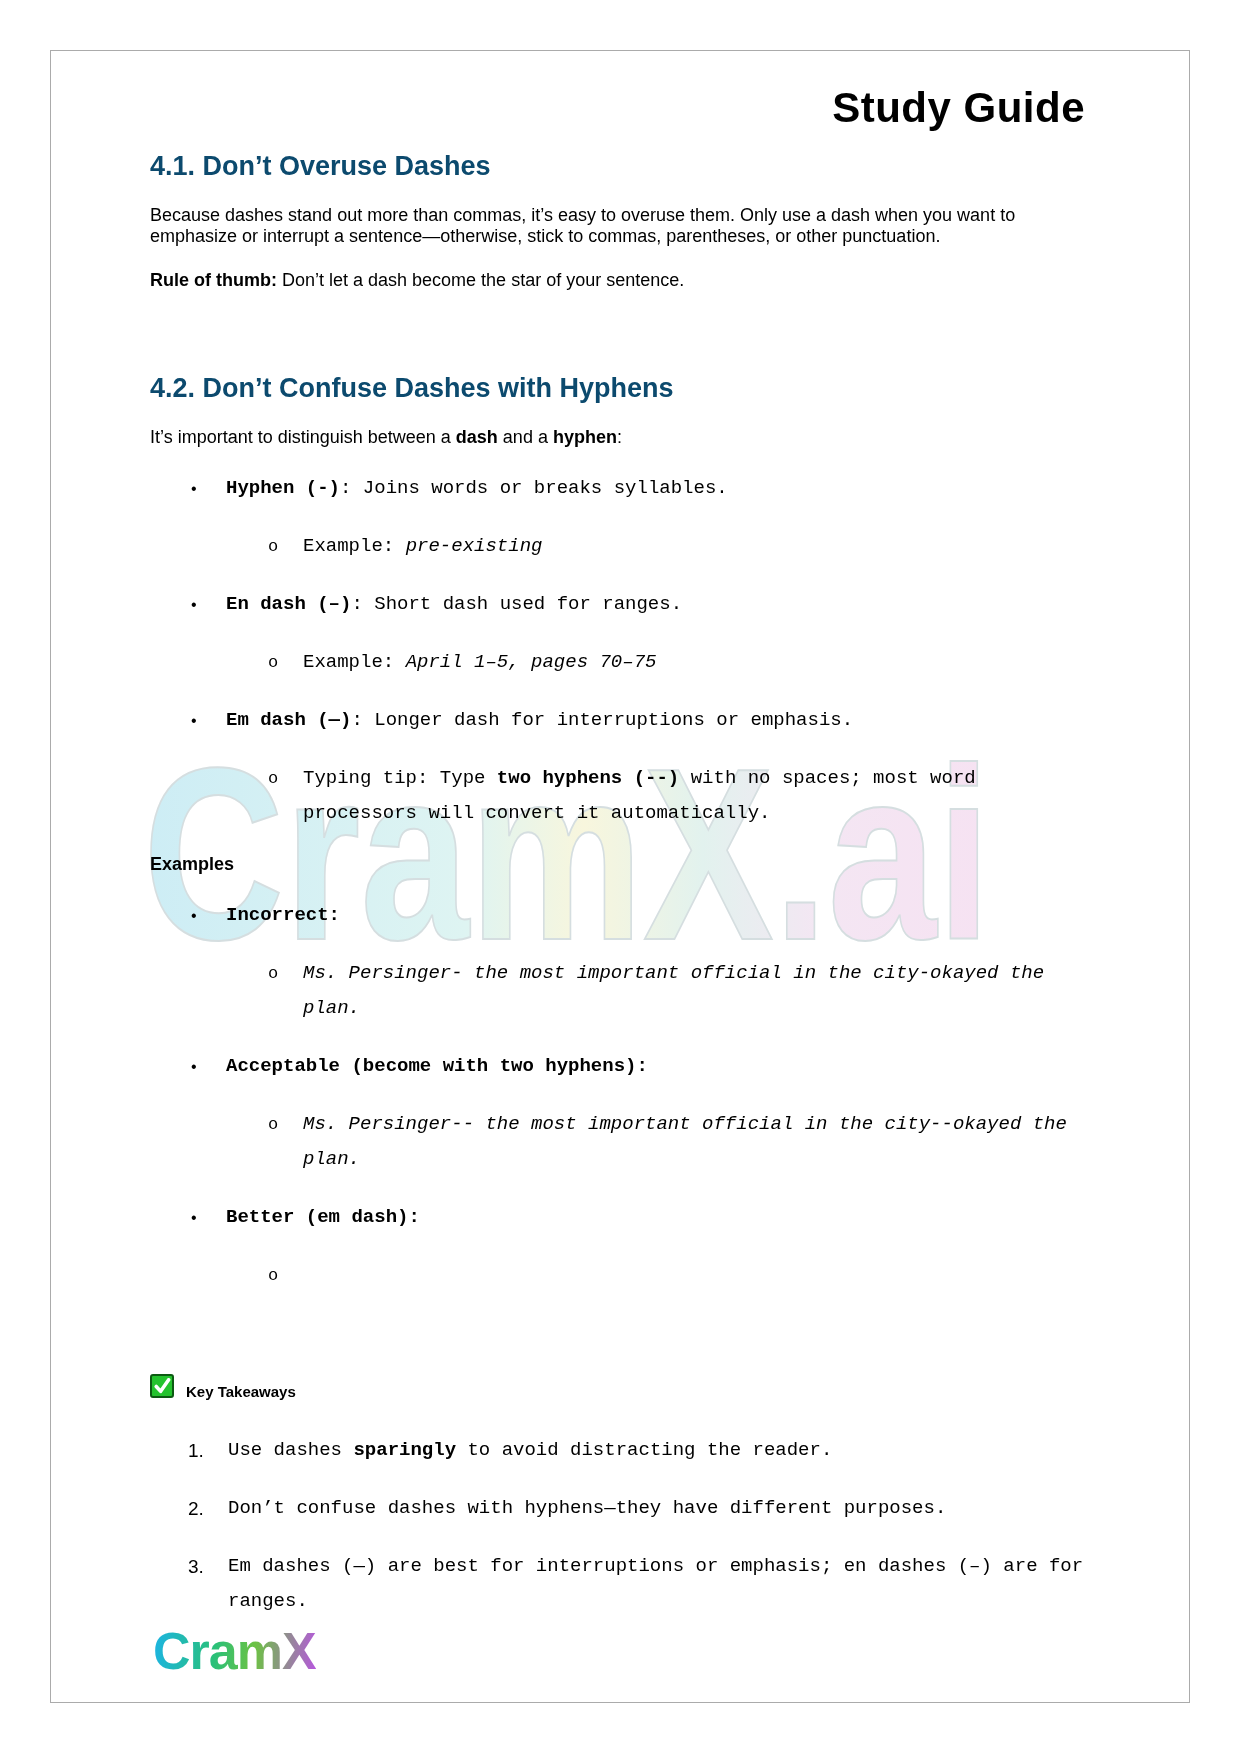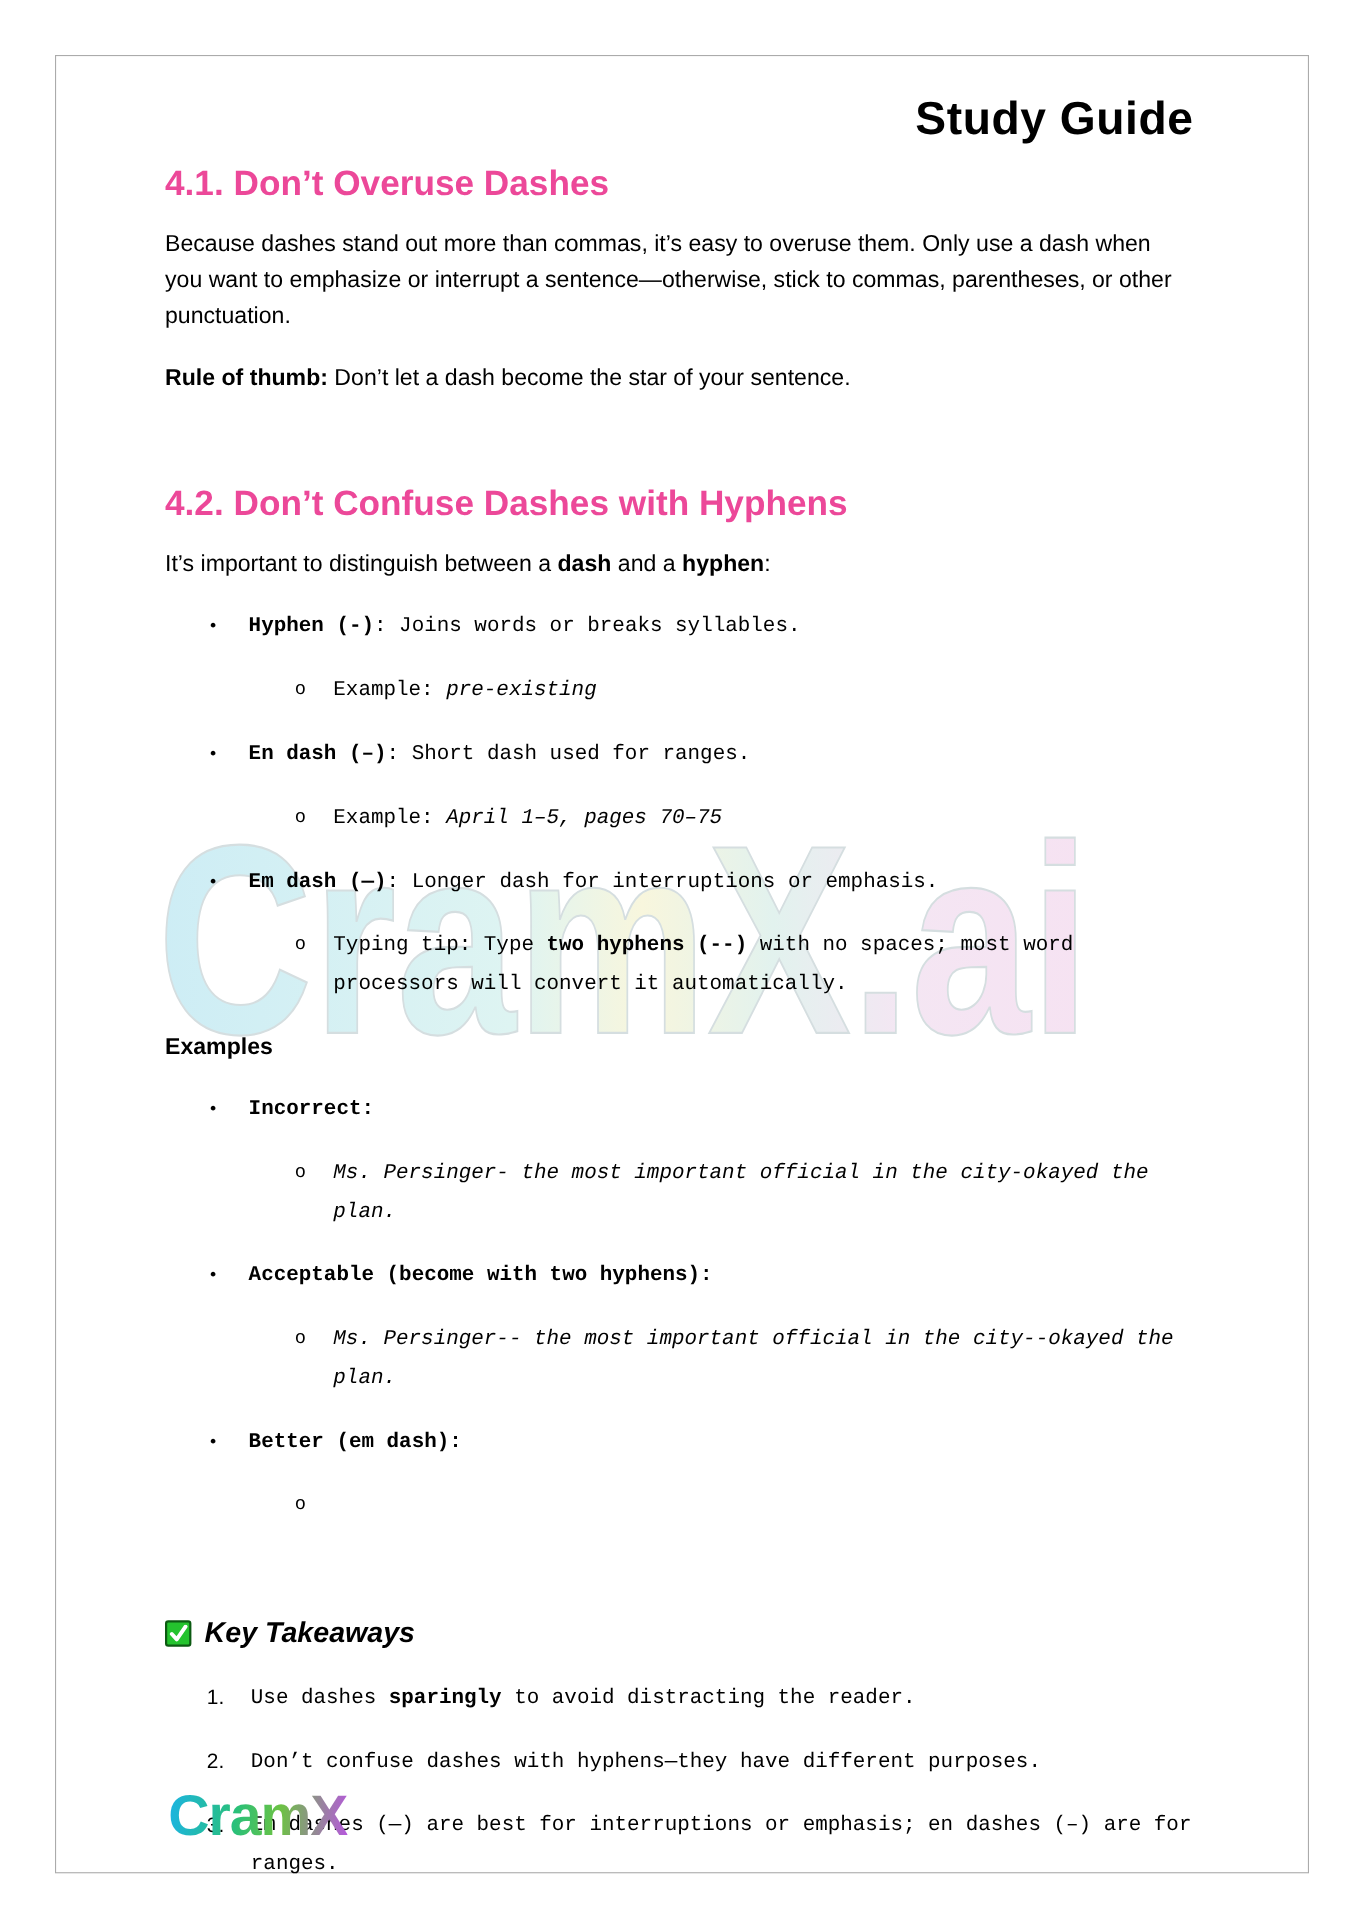--- a/index.html
+++ b/index.html
@@ -17,34 +17,34 @@
   .watermark {
     position:absolute; left:92px; top:663px;
     width:848px; height:250px; z-index:0; pointer-events:none;
   }
   .content { position:relative; z-index:1; }
   .doc-title {
     font-size:42px; font-weight:bold; line-height:40px;
     text-align:right; margin:0 0 22px 0; letter-spacing:0.5px;
   }
   .h2 {
-    color:#ec4899; font-size:32px; font-weight:bold;
+    color:#0c4a6e; font-size:27px; font-weight:bold;
     line-height:32px; margin:0 0 23px 0;
   }
-  .para { font-size:21px; line-height:33px; margin:16px 0 23px 0; }
+  .para { font-size:18px; line-height:21px; margin:16px 0 23px 0; }
   .spacer { height:35px; margin:0 0 23px 0; }
   .li { display:flex; font-size:19px; line-height:35px; margin:0 0 23px 0; }
   .li .marker { flex:none; }
   .li1 { padding-left:41px; }  .li1 .marker { width:35px; font-size:16px; }
   .li2 { padding-left:118px; } .li2 .marker { width:35px; font-family:"Liberation Mono","DejaVu Sans Mono",monospace; font-size:17px; }
   .num { padding-left:38px; }  .num .marker { width:40px; }
   .li-text { flex:1 1 auto;font-family:Liberation Mono, monospace; }
   .kt {
-    display:flex; align-items:center; gap:12px;
-    font-size:26px; font-weight:bold; line-height:35px; margin:0 0 24px 0;font-style:italic;
+    display:flex; align-items:flex-start; gap:12px;
+    font-size:15px; font-weight:bold; line-height:35px; margin:0 0 24px 0;
   }
   .kt-check {
     width:24px; height:24px; box-sizing:border-box; flex:none;
     background:#24c32e; border:2px solid #0c5a12; border-radius:3px;
     display:flex; align-items:center; justify-content:center;
   }
   .kt-check svg { display:block; }
   .footer-logo {
     position:absolute; left:102px; top:1576px; z-index:1;
     font-size:52px; font-weight:bold; letter-spacing:-1px; line-height:48px;

